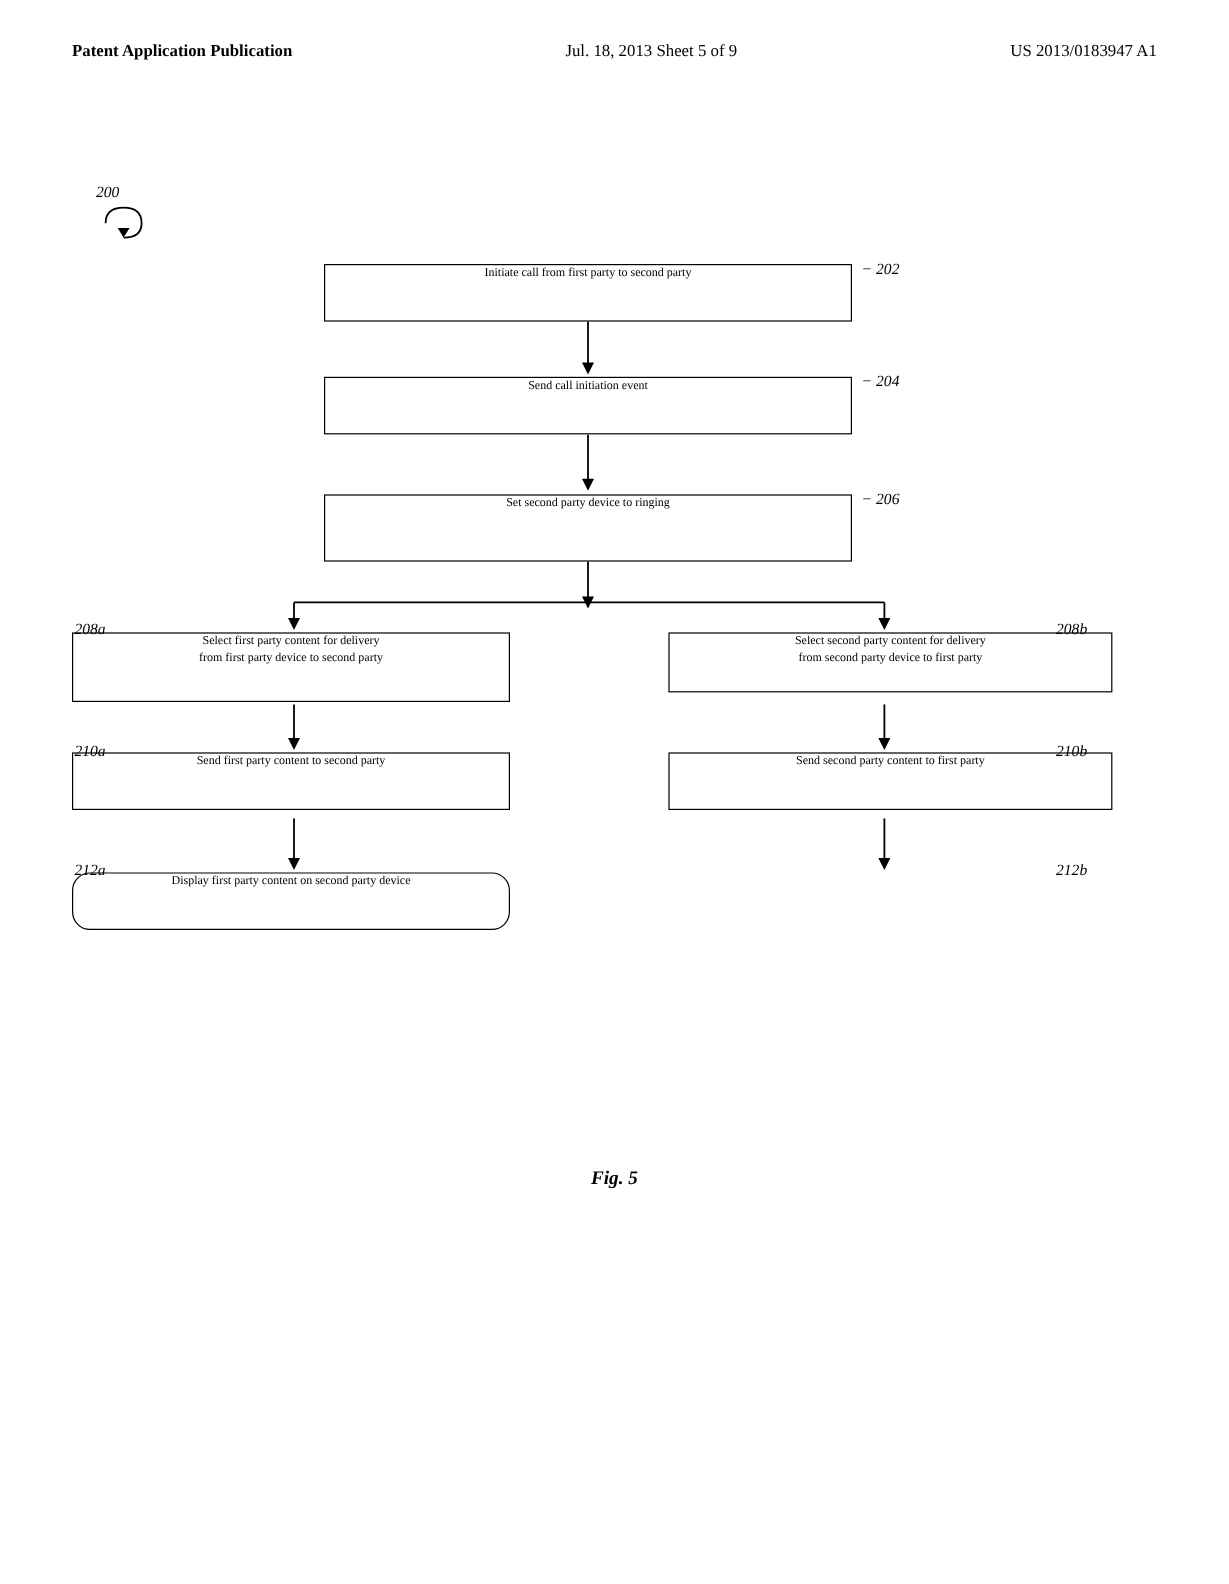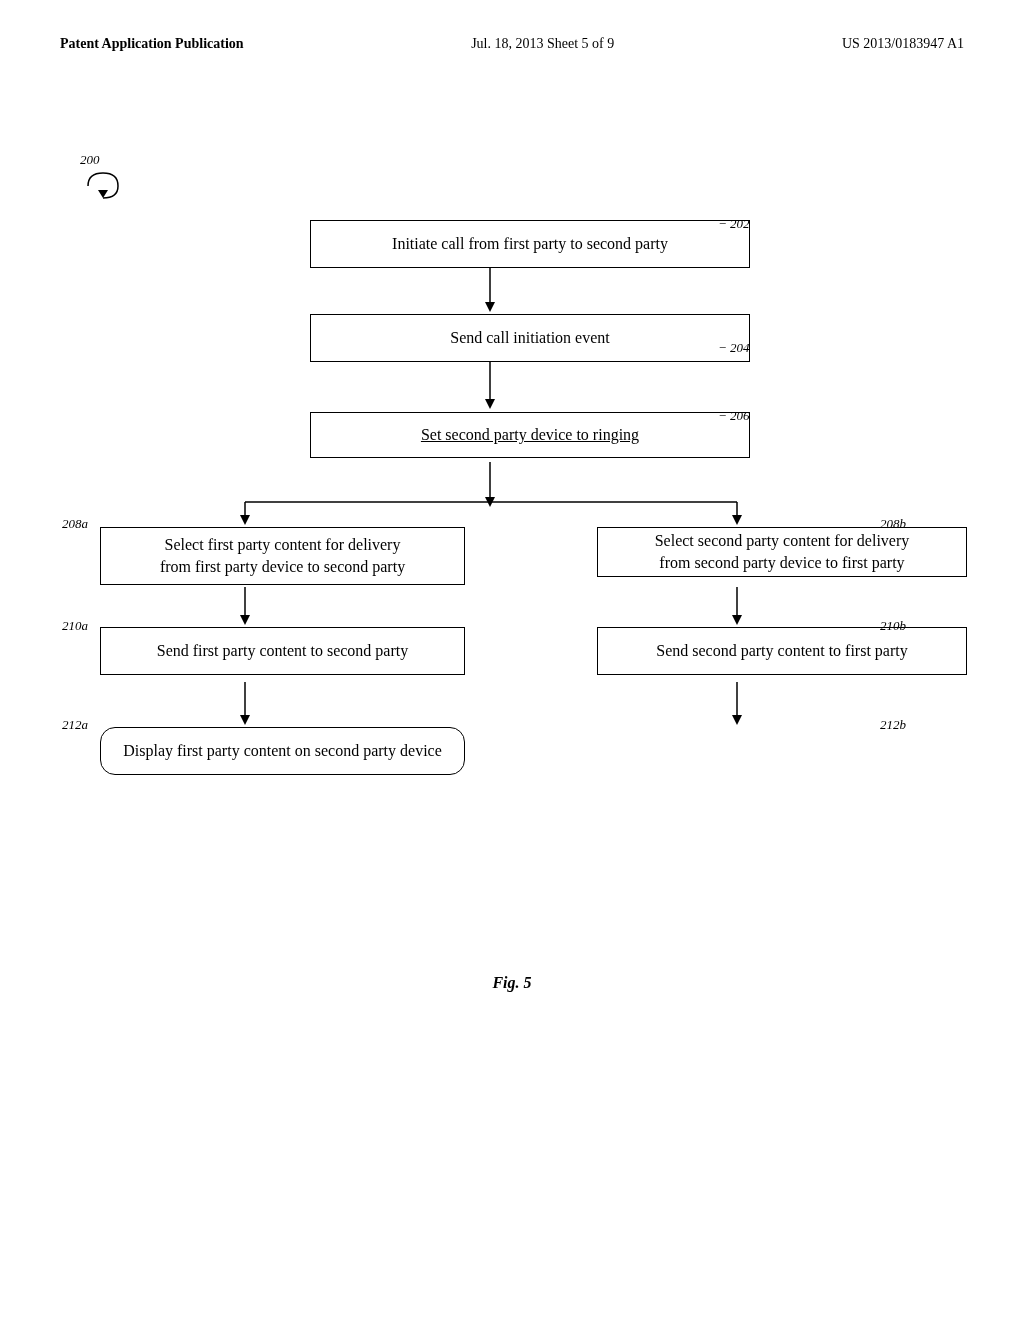--- a/index.html
+++ b/index.html
@@ -40,26 +40,24 @@
       font-size: 13px;
       font-style: italic;
     }
 
     
     .flowbox {
       position: absolute;
       border: 1.5px solid #000;
       background: #fff;
       display: flex;
-      align-items: center;
       justify-content: center;
       text-align: center;
-      font-size: 16px;
+      font-size: 10px;
       line-height: 1.4;
-      margin-left: 40px;
     }
 
     
     .refnum {
       position: absolute;
       font-size: 13px;
       font-style: italic;
     }
 
     
@@ -143,25 +141,25 @@
   </div>
 
   <div class="refnum" style="left:718px; top:144px;">
     <span>− </span><span>202</span>
   </div>
 
   <div class="flowbox" style="left:270px; top:242px; width:440px; height:48px;">
     <span>Send call initiation event</span>
   </div>
 
-  <div class="refnum" style="left:718px; top:238px;margin-top:30px;">
+  <div class="refnum" style="left:718px; top:238px;">
     <span>− </span><span>204</span>
   </div>
 
-  <div class="flowbox" style="left:270px; top:340px; width:440px; height:46px;text-decoration:underline;">
+  <div class="flowbox" style="left:270px; top:340px; width:440px; height:56px;">
     <span>Set second party device to ringing</span>
   </div>
 
   <div class="refnum" style="left:718px; top:336px;">
     <span>− </span><span>206</span>
   </div>
 
   <div class="flowbox" style="left:60px; top:455px; width:365px; height:58px;">
     <span style="white-space:pre-line;">Select first party content for delivery
 from first party device to second party</span>

